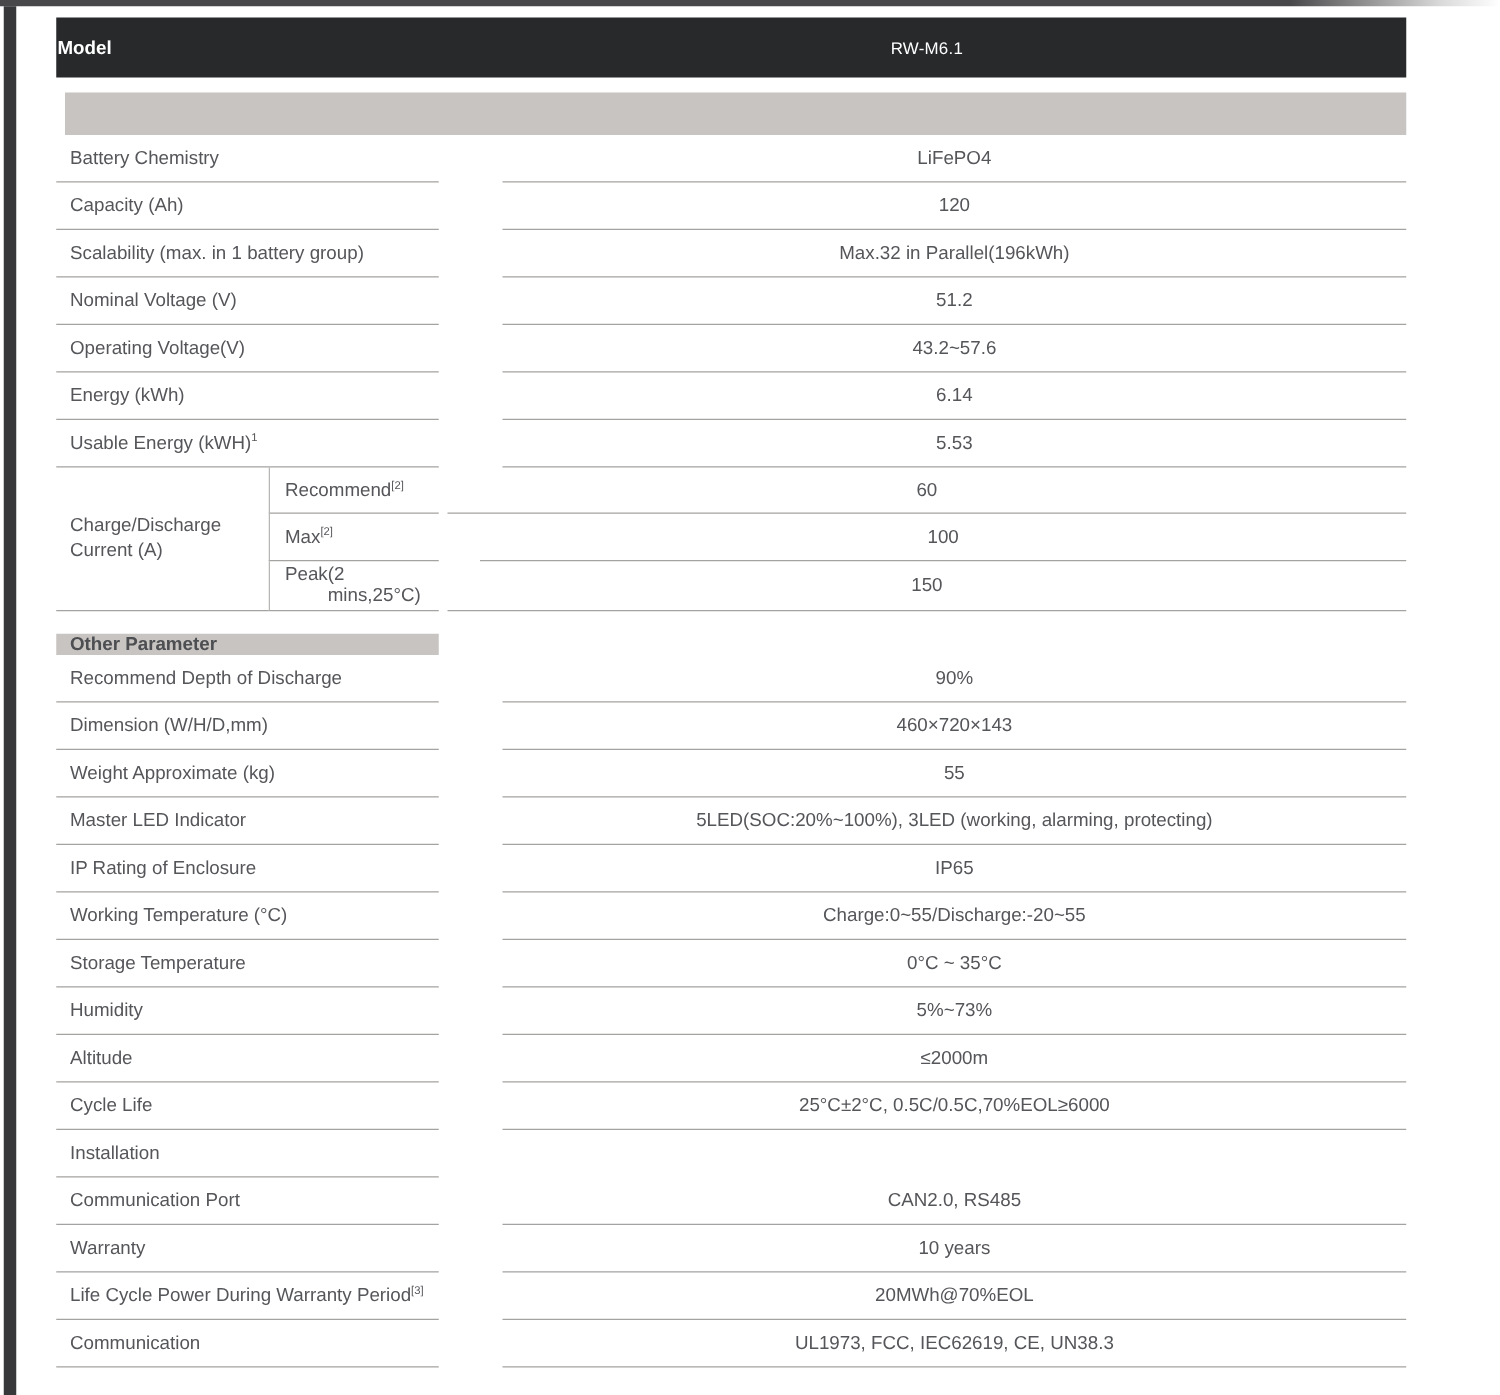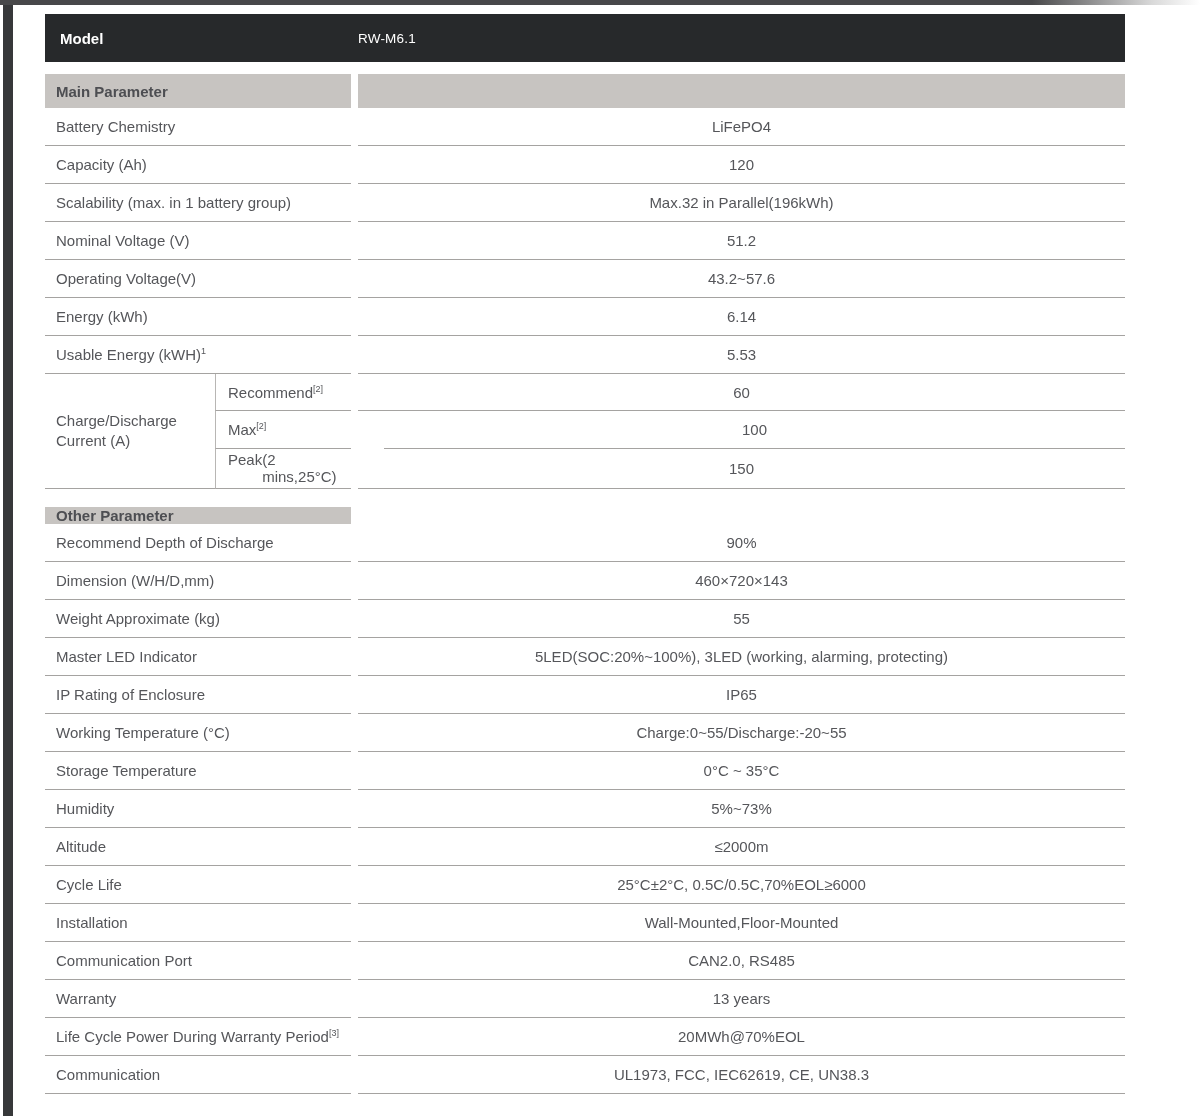--- a/index.html
+++ b/index.html
@@ -4,35 +4,35 @@
 <style>
   html,body{margin:0;padding:0;background:#ffffff;width:1200px;height:1116px;
     font-family:"Liberation Sans","DejaVu Sans",sans-serif;overflow:hidden;}
   .frame-top{position:absolute;left:0;top:0;width:1200px;height:5px;
     background:linear-gradient(to right,#48484a 0%,#48484a 86%,#d9d9d9 96%,#ffffff 100%);}
   .frame-left{position:absolute;left:3px;top:5px;width:10px;height:1111px;background:#37383a;}
   .page{position:absolute;left:45px;top:14px;width:1080px;}
 
   
   .model-bar{display:flex;align-items:center;height:48px;background:#27292b;color:#ffffff;}
-  .model-label{width:313px;box-sizing:border-box;padding-left:15px;font-weight:bold;font-size:15px;}
-  .model-value{flex:1;font-size:13.5px;letter-spacing:.2px;}
+  .model-label{width:313px;box-sizing:border-box;padding-left:1px;font-weight:bold;font-size:15px;}
+  .model-value{flex:1;text-align:center;font-size:13.5px;letter-spacing:.2px;}
 
   
   .section-header{display:flex;margin-top:12px;}
   .section-header.no-gap-top{margin-top:0;}
   .sh-left{width:306px;box-sizing:border-box;background:#c7c4c1;display:flex;align-items:center;
     padding-left:11px;font-weight:bold;font-size:15px;color:#4d4e52;}
   .sh-gap{width:7px;background:#ffffff;}
   .sh-right{flex:1;background:#c7c4c1;}
   .sh-main{height:34px;}
   .sh-other{height:35px;align-items:flex-end;}
 
   
-  .row{display:flex;height:38px;}
+  .row{display:flex;height:38px;gap:22px;}
   .cell{box-sizing:border-box;display:flex;align-items:center;border-bottom:1px solid #a5a3a1;
     font-size:15px;color:#55565a;}
   .cell.label{width:306px;padding-left:11px;}
   .cell.gap{width:7px;border-bottom:none;}
   .cell.value{flex:1;justify-content:center;text-align:left;}
   sup{font-size:9px;line-height:0;}
 
   
   .subgroup{display:flex;}
   .sg-label{width:170px;box-sizing:border-box;padding-left:11px;display:flex;align-items:center;
@@ -52,21 +52,20 @@
 <div class="frame-left"></div>
 
 <div class="page">
 
   <div class="model-bar">
     <div class="model-label">Model</div>
     <div class="model-value">RW-M6.1</div>
   </div>
 
   <div class="section-header sh-main">
-    <div class="sh-left">Main Parameter</div>
     <div class="sh-gap"></div>
     <div class="sh-right"></div>
   </div>
 
   <div id="main-rows">
       <div class="row">
         <div class="cell label">
           <span><span>Battery Chemistry</span></span>
         </div>
         <div class="cell gap"></div>
@@ -221,35 +220,34 @@
           <span><span>Cycle Life</span></span>
         </div>
         <div class="cell gap"></div>
         <div class="cell value">25°C±2°C, 0.5C/0.5C,70%EOL≥6000</div>
       </div>
       <div class="row">
         <div class="cell label">
           <span><span>Installation</span></span>
         </div>
         <div class="cell gap"></div>
-        <div class="cell value">Wall-Mounted,Floor-Mounted</div>
       </div>
       <div class="row">
         <div class="cell label">
           <span><span>Communication Port</span></span>
         </div>
         <div class="cell gap"></div>
         <div class="cell value">CAN2.0, RS485</div>
       </div>
       <div class="row">
         <div class="cell label">
           <span><span>Warranty</span></span>
         </div>
         <div class="cell gap"></div>
-        <div class="cell value">13 years</div>
+        <div class="cell value">10 years</div>
       </div>
       <div class="row">
         <div class="cell label">
           <span><span><span>Life Cycle Power During Warranty Period</span><sup>[3]</sup></span></span>
         </div>
         <div class="cell gap"></div>
         <div class="cell value">20MWh@70%EOL</div>
       </div>
       <div class="row">
         <div class="cell label">

